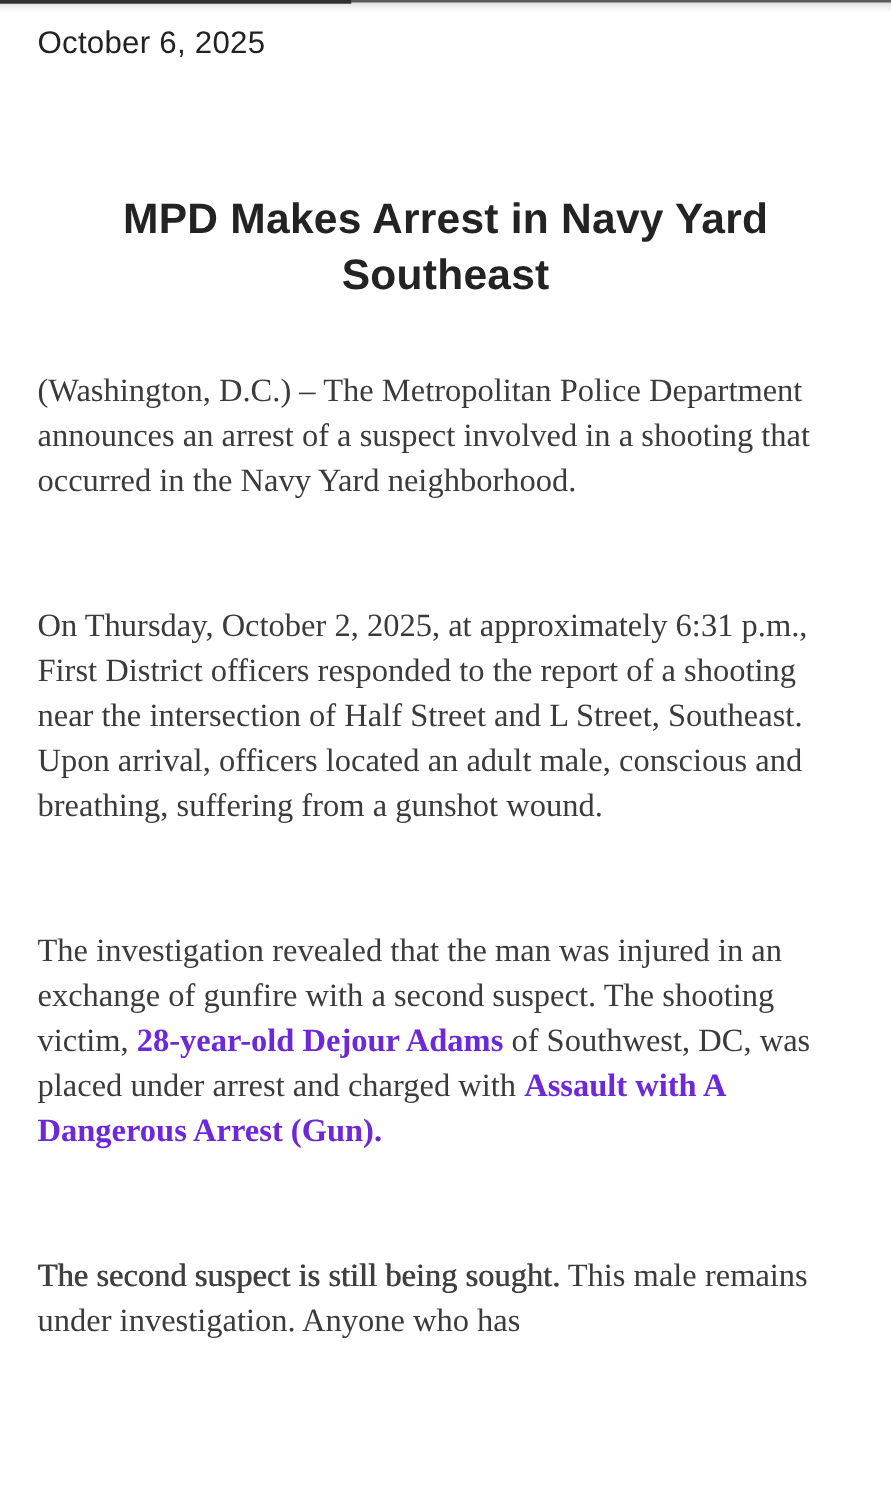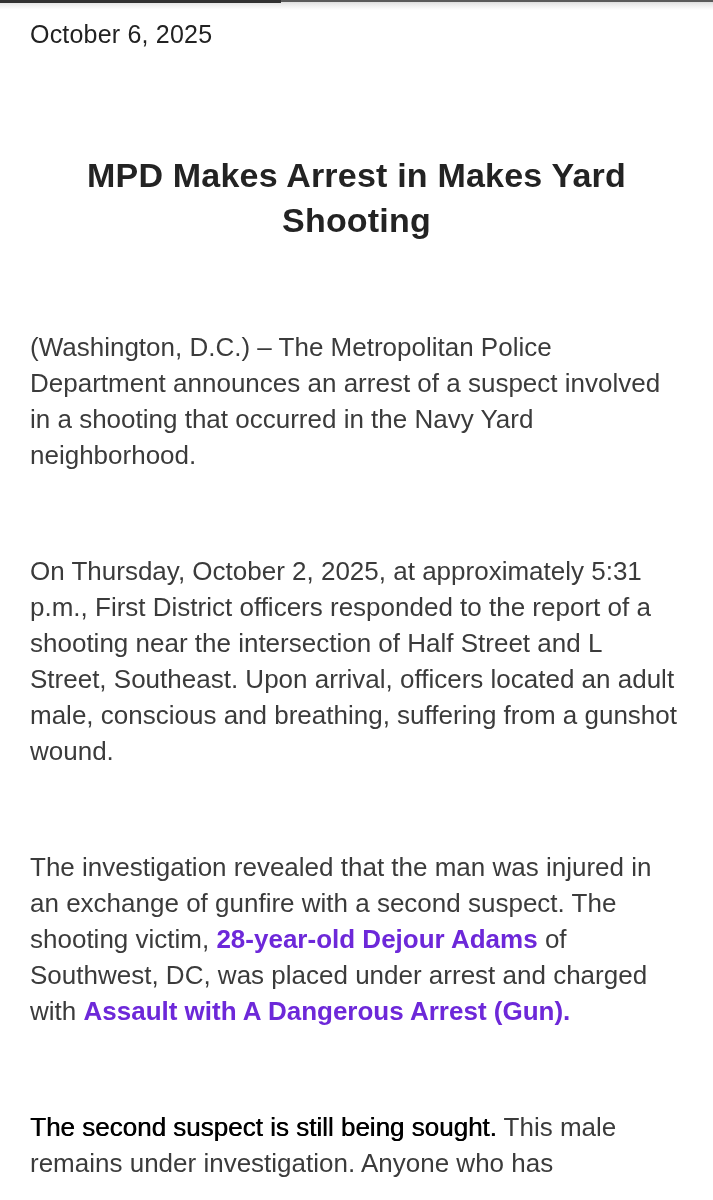--- a/index.html
+++ b/index.html
@@ -55,52 +55,53 @@
     max-width: 590px;
     text-align: center;
     font-size: 34px;
     line-height: 45px;
     font-weight: 700;
     color: #232323;
     letter-spacing: 0.2px;
   }
 
   .article-body {
-    margin-top: 86px;
+    margin-top: 52px;
+    font-family: Liberation Serif, serif;
   }
 
   .article-body p {
     margin: 0 0 80px 0;
     font-size: 26px;
     line-height: 36px;
     color: #3b3b3b;
     font-weight: 400;
   }
 
   .run-bold {
     font-weight: 700;
     color: #6d28d9;
   }
   .run-medium {
-    color: #000000;
+    color: #404040;
     text-shadow: 0.5px 0 0 currentColor; 
   }
 </style>
 </head>
 <body>
 
 <div class="top-remnant">
   <div class="top-line"></div>
   <div class="top-line-left"></div>
 </div>
 
 <main class="content">
   <div class="date">October 6, 2025</div>
 
-  <h1 class="title">MPD Makes Arrest in Makes Yard Shooting</h1>
+  <h1 class="title">MPD Makes Arrest in Navy Yard Southeast</h1>
 
   <div class="article-body" id="article-body">
       <p><span class="run-normal">(Washington, D.C.) – The Metropolitan Police Department announces an arrest of a suspect involved in a shooting that occurred in the Navy Yard neighborhood.</span></p>
-      <p><span class="run-normal">On Thursday, October 2, 2025, at approximately 5:31 p.m., First District officers responded to the report of a shooting near the intersection of Half Street and L Street, Southeast. Upon arrival, officers located an adult male, conscious and breathing, suffering from a gunshot wound.</span></p>
+      <p><span class="run-normal">On Thursday, October 2, 2025, at approximately 6:31 p.m., First District officers responded to the report of a shooting near the intersection of Half Street and L Street, Southeast. Upon arrival, officers located an adult male, conscious and breathing, suffering from a gunshot wound.</span></p>
       <p><span class="run-normal">The investigation revealed that the man was injured in an exchange of gunfire with a second suspect. The shooting victim, </span><span class="run-bold">28-year-old Dejour Adams</span><span class="run-normal"> of Southwest, DC, was placed under arrest and charged with </span><span class="run-bold">Assault with A Dangerous Arrest (Gun).</span></p>
       <p><span class="run-medium">The second suspect is still being sought.</span><span class="run-normal"> This male remains under investigation. Anyone who has</span></p>
     </div>
 </main>
 
 </body></html>

